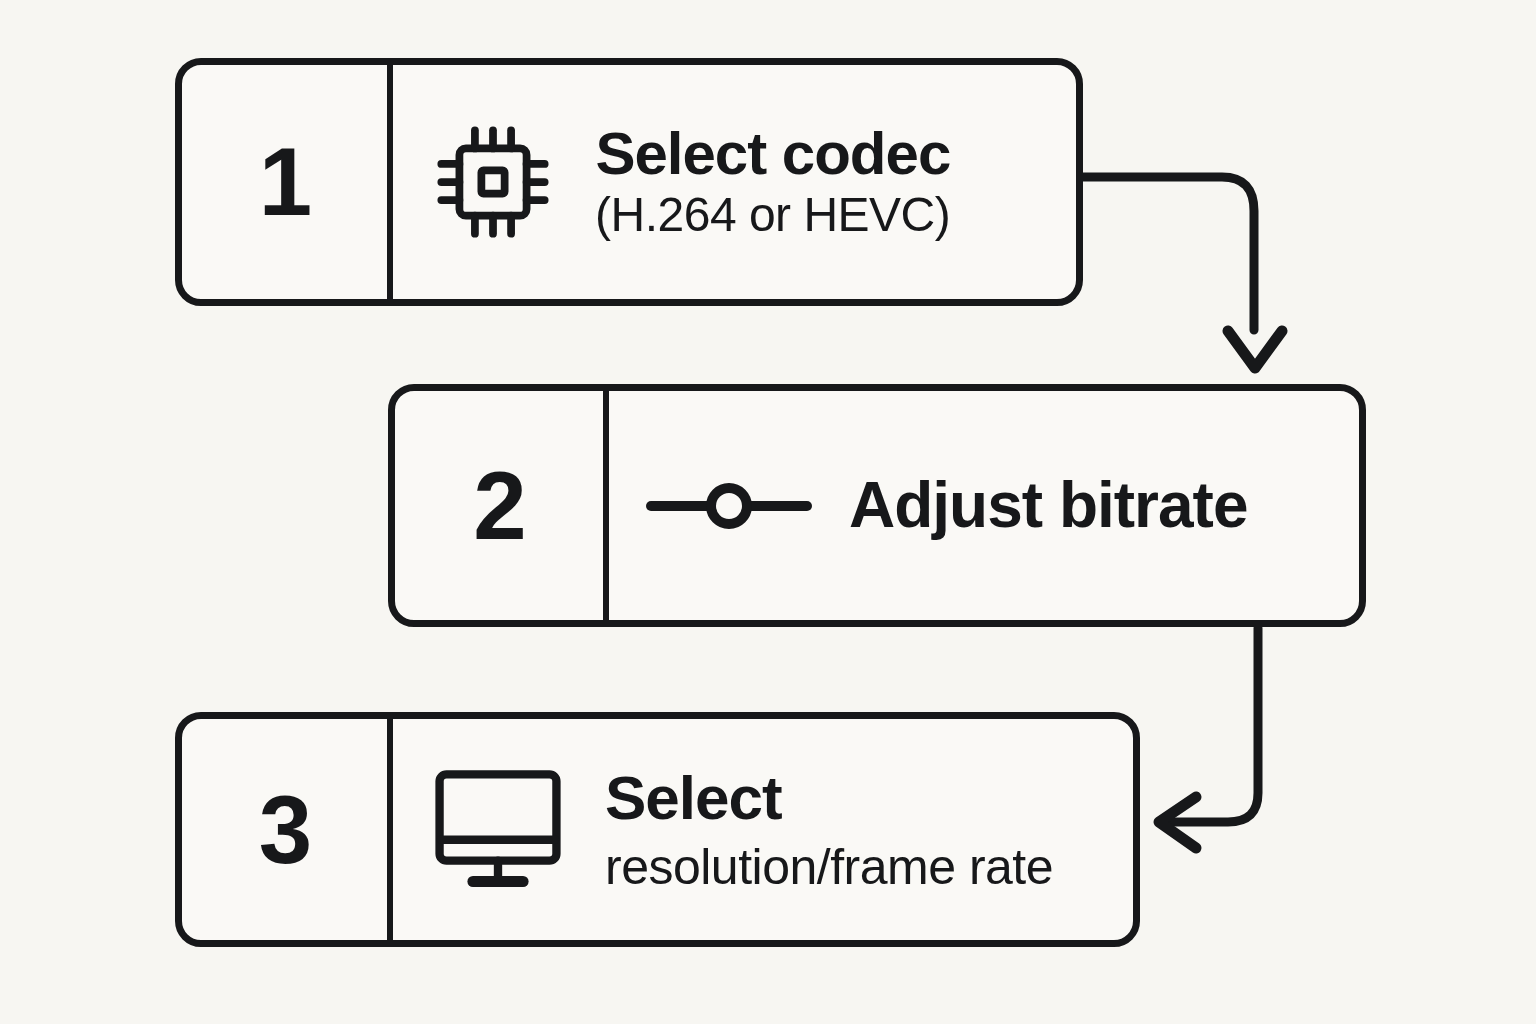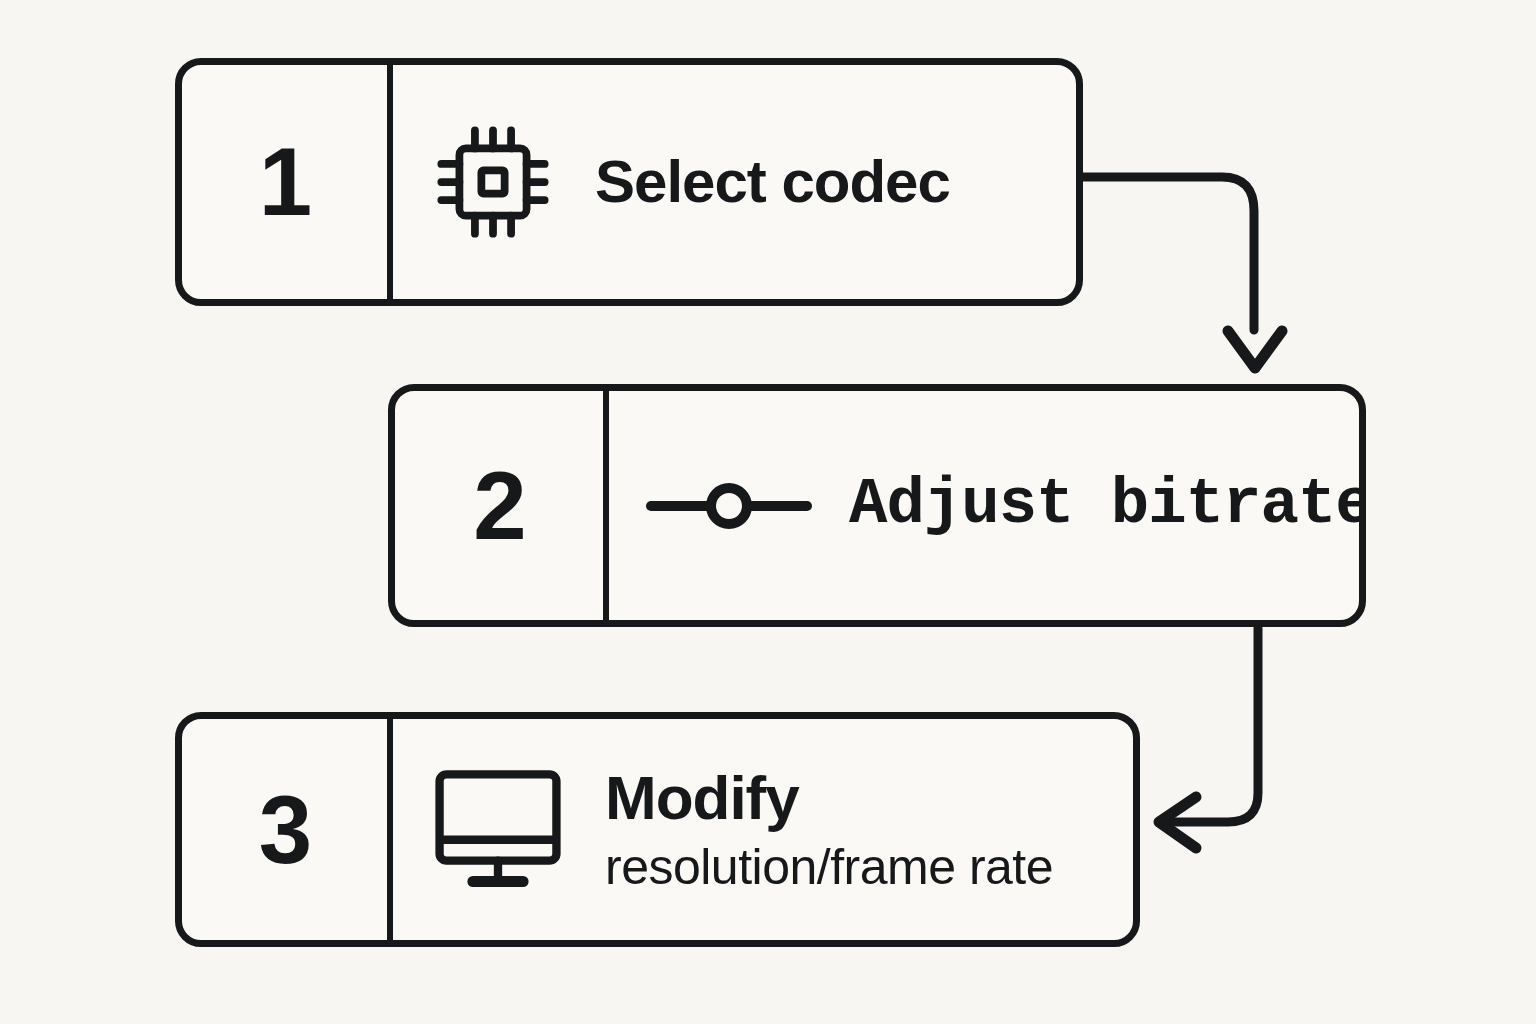--- a/index.html
+++ b/index.html
@@ -94,21 +94,21 @@
   #step-1 .line-sub  { font-size: 48px; margin-top: 6px; }
 
   
   #step-2 {
     left: 388px; top: 384px;
     width: 978px; height: 243px;
   }
   #step-2 .step-num-cell { width: 214px; }
   #step-2 .step-body { justify-content: flex-start; }
   #step-2 .step-icon { width: 240px; }
-  #step-2 .line-main { font-size: 64px; font-family: Liberation Mono, monospace; }
+  #step-2 .line-main { font-size: 64px; }
 
   
   #step-3 {
     left: 175px; top: 712px;
     width: 965px; height: 235px;
   }
   #step-3 .step-num-cell { width: 211px; }
   #step-3 .step-icon { width: 210px; }
   #step-3 .step-text { padding-left: 2px; }
   #step-3 .line-main { font-size: 62px; }
@@ -150,20 +150,21 @@
           <line x1="4" y1="17" x2="11" y2="17"></line>
           <line x1="4" y1="24" x2="11" y2="24"></line>
           <line x1="4" y1="31" x2="11" y2="31"></line>
           <line x1="37" y1="17" x2="44" y2="17"></line>
           <line x1="37" y1="24" x2="44" y2="24"></line>
           <line x1="37" y1="31" x2="44" y2="31"></line>
         </svg>
       </div>
       <div class="step-text">
         <div class="line-main">Select codec</div>
+        <div class="line-sub">(H.264 or HEVC)</div>
       </div>
     </div>
   </div>
 
   <div class="step" id="step-2">
     <div class="step-num-cell">
       <span class="step-num">2</span>
     </div>
     <div class="step-body">
       <div class="step-icon">
@@ -186,19 +187,19 @@
     <div class="step-body">
       <div class="step-icon">
         <svg width="140" height="128" viewBox="0 0 50 46" fill="none" stroke="#17181a" stroke-width="3" stroke-linecap="round" stroke-linejoin="round">
           <rect x="4" y="3" width="42" height="31" rx="2.5"></rect>
           <line x1="4.5" y1="26.5" x2="45.5" y2="26.5"></line>
           <line x1="25" y1="34" x2="25" y2="40"></line>
           <line x1="16" y1="41.5" x2="34" y2="41.5" stroke-width="4"></line>
         </svg>
       </div>
       <div class="step-text">
-        <div class="line-main">Modify</div>
+        <div class="line-main">Select</div>
         <div class="line-sub">resolution/frame rate</div>
       </div>
     </div>
   </div>
 
 </div>
 
 </body></html>

